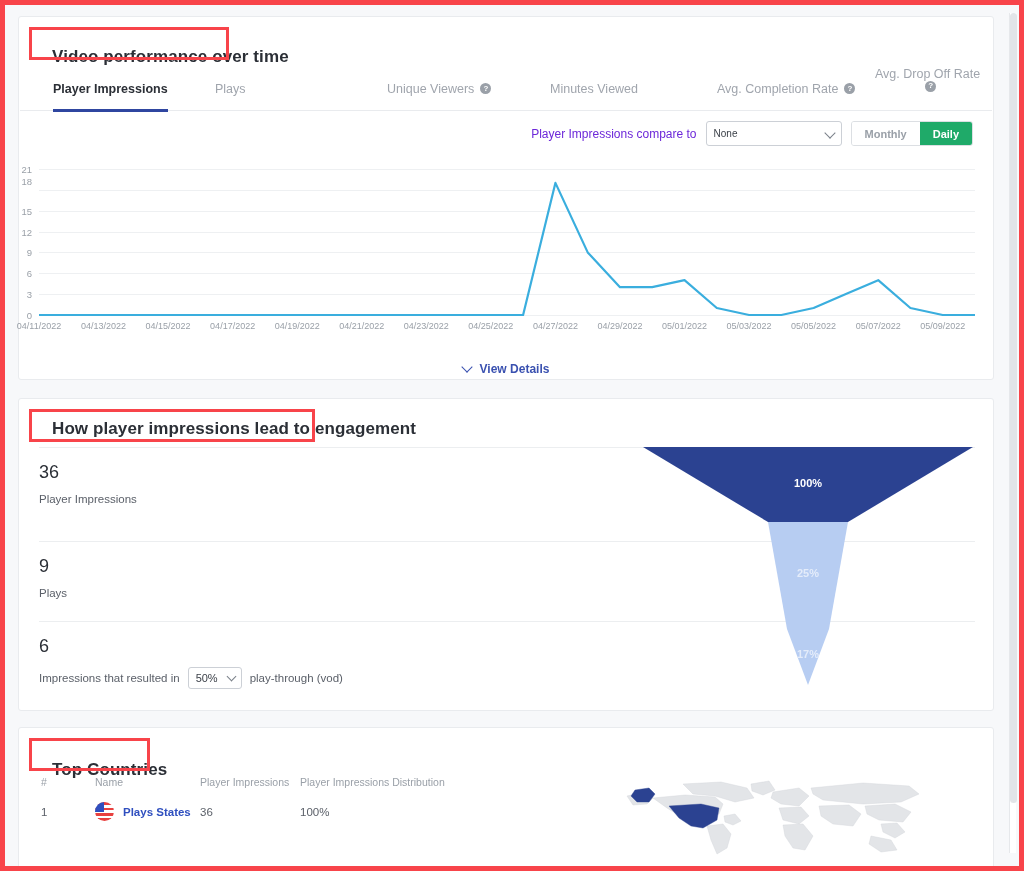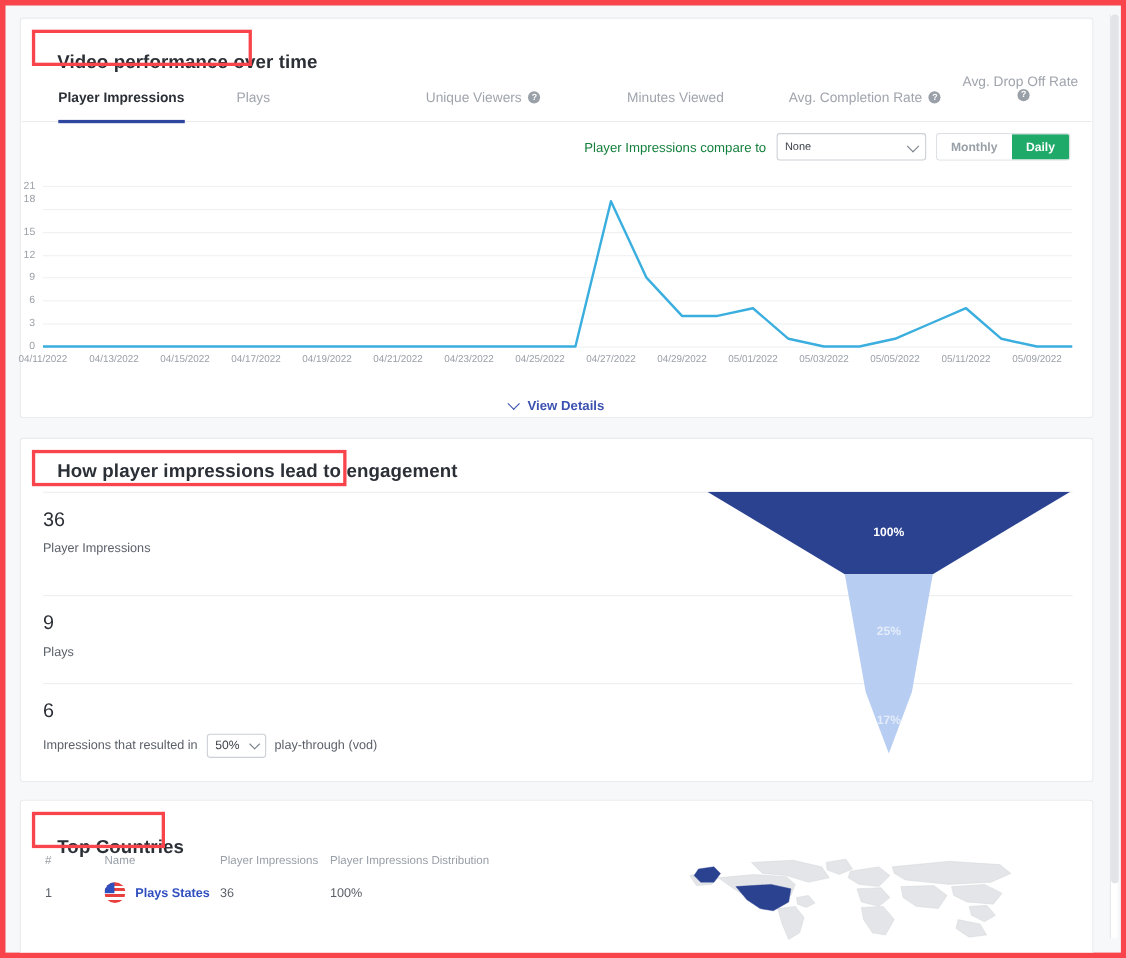--- a/index.html
+++ b/index.html
@@ -80,21 +80,21 @@
     width: 11px; height: 11px; margin-left: 6px;
     border-radius: 50%; background: #9aa0a8; color: #fff;
     font-size: 8px; font-weight: bold; line-height: 1;
   }
 
   
   .controls {
     position: absolute; right: 20px; top: 104px;
     display: flex; align-items: center; gap: 9px;
   }
-  .controls-label { font-size: 12px; color: #15803d; white-space: nowrap; }
+  .controls-label { font-size: 12px; color: #6d28d9; white-space: nowrap; }
   .select-box {
     width: 136px; height: 25px;
     border: 1px solid #ccd0d6; border-radius: 3px;
     background: #fff;
     display: flex; align-items: center;
     padding: 0 7px; font-size: 10px; color: #3a3f47;
     position: relative; cursor: pointer;
   }
   .select-box .chev {
     position: absolute; right: 7px; top: 50%;
@@ -195,21 +195,21 @@
           <div class="tab active" style="position: absolute; left: 33px;">
             <span>Player Impressions</span>
           </div>
           <div class="tab" style="position: absolute; left: 195px;">
             <span>Plays</span>
           </div>
           <div class="tab" style="position: absolute; left: 367px;">
             <span>Unique Viewers</span>
             <span class="help-icon">?</span>
           </div>
-          <div class="tab" style="position: absolute; left: 530px; margin-left: 20px;">
+          <div class="tab" style="position: absolute; left: 530px;">
             <span>Minutes Viewed</span>
           </div>
           <div class="tab" style="position: absolute; left: 697px;">
             <span>Avg. Completion Rate</span>
             <span class="help-icon">?</span>
           </div>
           <div class="tab" style="position: absolute; left: 855px; flex-direction: column;">
             <span>Avg. Drop Off Rate</span>
             <span class="help-icon">?</span>
           </div>
@@ -250,21 +250,21 @@
           <div class="xlabel" style="left: 193.655px;">04/17/2022</div>
           <div class="xlabel" style="left: 258.207px;">04/19/2022</div>
           <div class="xlabel" style="left: 322.759px;">04/21/2022</div>
           <div class="xlabel" style="left: 387.31px;">04/23/2022</div>
           <div class="xlabel" style="left: 451.862px;">04/25/2022</div>
           <div class="xlabel" style="left: 516.414px;">04/27/2022</div>
           <div class="xlabel" style="left: 580.966px;">04/29/2022</div>
           <div class="xlabel" style="left: 645.517px;">05/01/2022</div>
           <div class="xlabel" style="left: 710.069px;">05/03/2022</div>
           <div class="xlabel" style="left: 774.621px;">05/05/2022</div>
-          <div class="xlabel" style="left: 839.172px;">05/11/2022</div>
+          <div class="xlabel" style="left: 839.172px;">05/07/2022</div>
           <div class="xlabel" style="left: 903.724px;">05/09/2022</div>
           <svg width="936" height="148" style="position: absolute; left: 0px; top: 0px;">
             <polyline points="0.0,146.0 32.3,146.0 64.6,146.0 96.8,146.0 129.1,146.0 161.4,146.0 193.7,146.0 225.9,146.0 258.2,146.0 290.5,146.0 322.8,146.0 355.0,146.0 387.3,146.0 419.6,146.0 451.9,146.0 484.1,146.0 516.4,13.9 548.7,83.4 581.0,118.2 613.2,118.2 645.5,111.2 677.8,139.0 710.1,146.0 742.3,146.0 774.6,139.0 806.9,125.1 839.2,111.2 871.4,139.0 903.7,146.0 936.0,146.0" fill="none" stroke="#3aaede" stroke-width="2.2" stroke-linejoin="round"></polyline>
           </svg>
         </div>
 
     <div id="view-details">
       <span class="chev2"></span>
       <span>View Details</span>
     </div>

